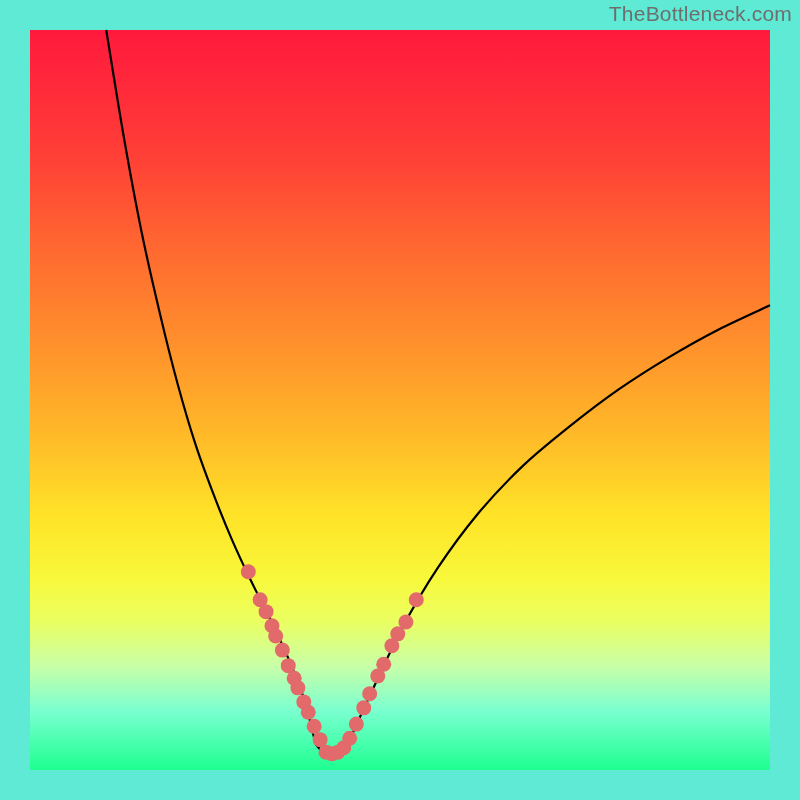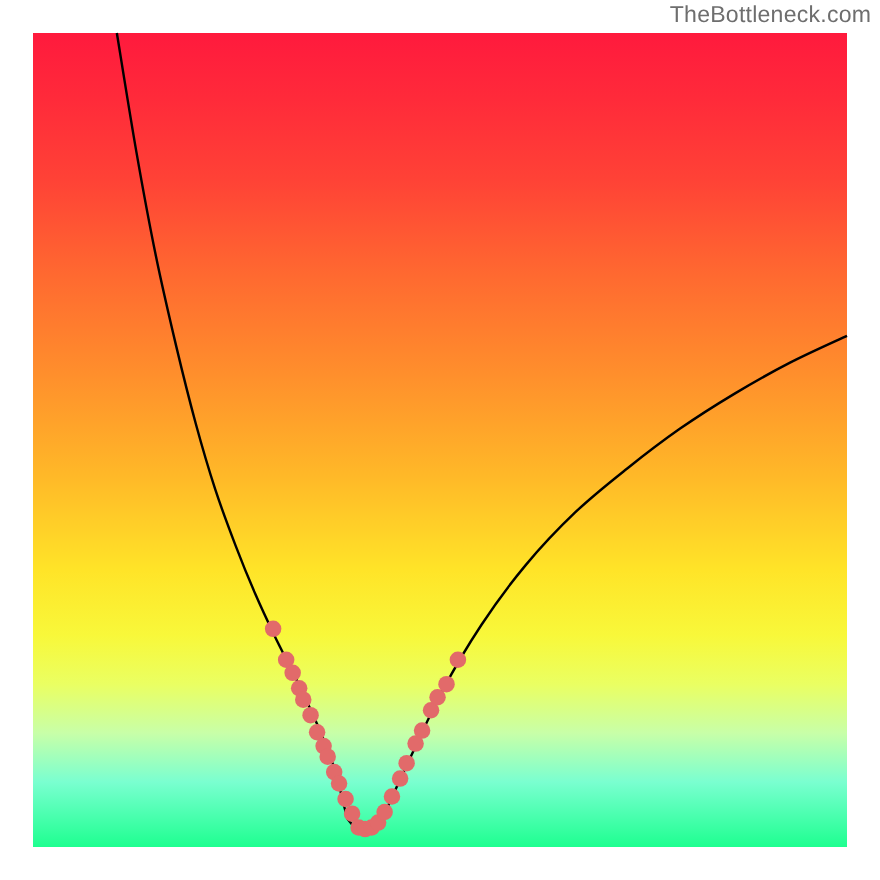--- a/index.html
+++ b/index.html
@@ -10,21 +10,21 @@
     background: #000;
     overflow: hidden;
     font-family: Arial, Helvetica, sans-serif;
   }
   .frame {
     position: absolute;
     left: 0;
     top: 0;
     width: 800px;
     height: 800px;
-    background: #ffffff;
+    background: #5eead4;
     text-decoration: underline;
   }
   .plot-area {
     position: absolute;
     left: 30px;
     top: 30px;
     width: 740px;
     height: 740px;
     background: linear-gradient(to bottom,
       #ff1a3d 0%,

